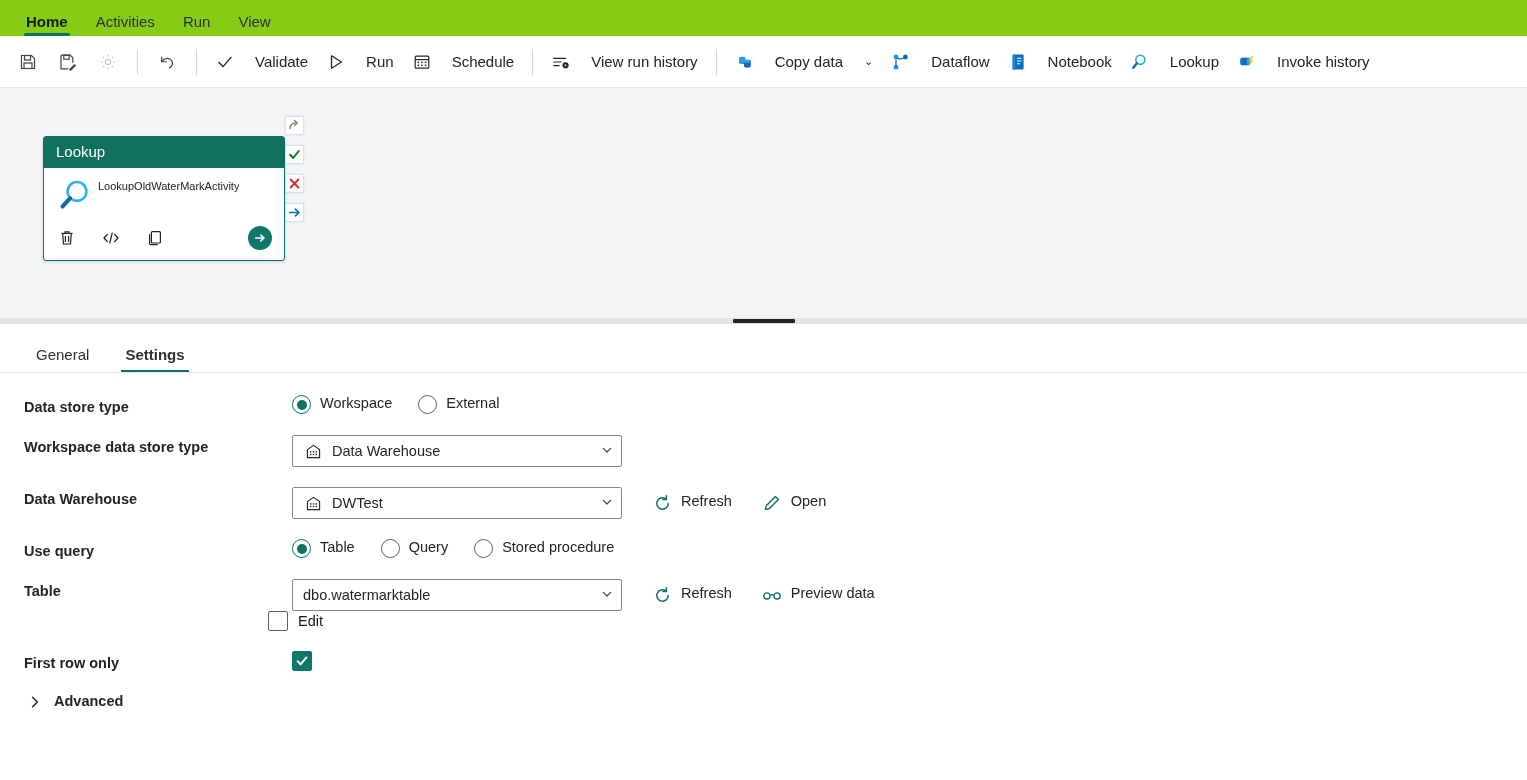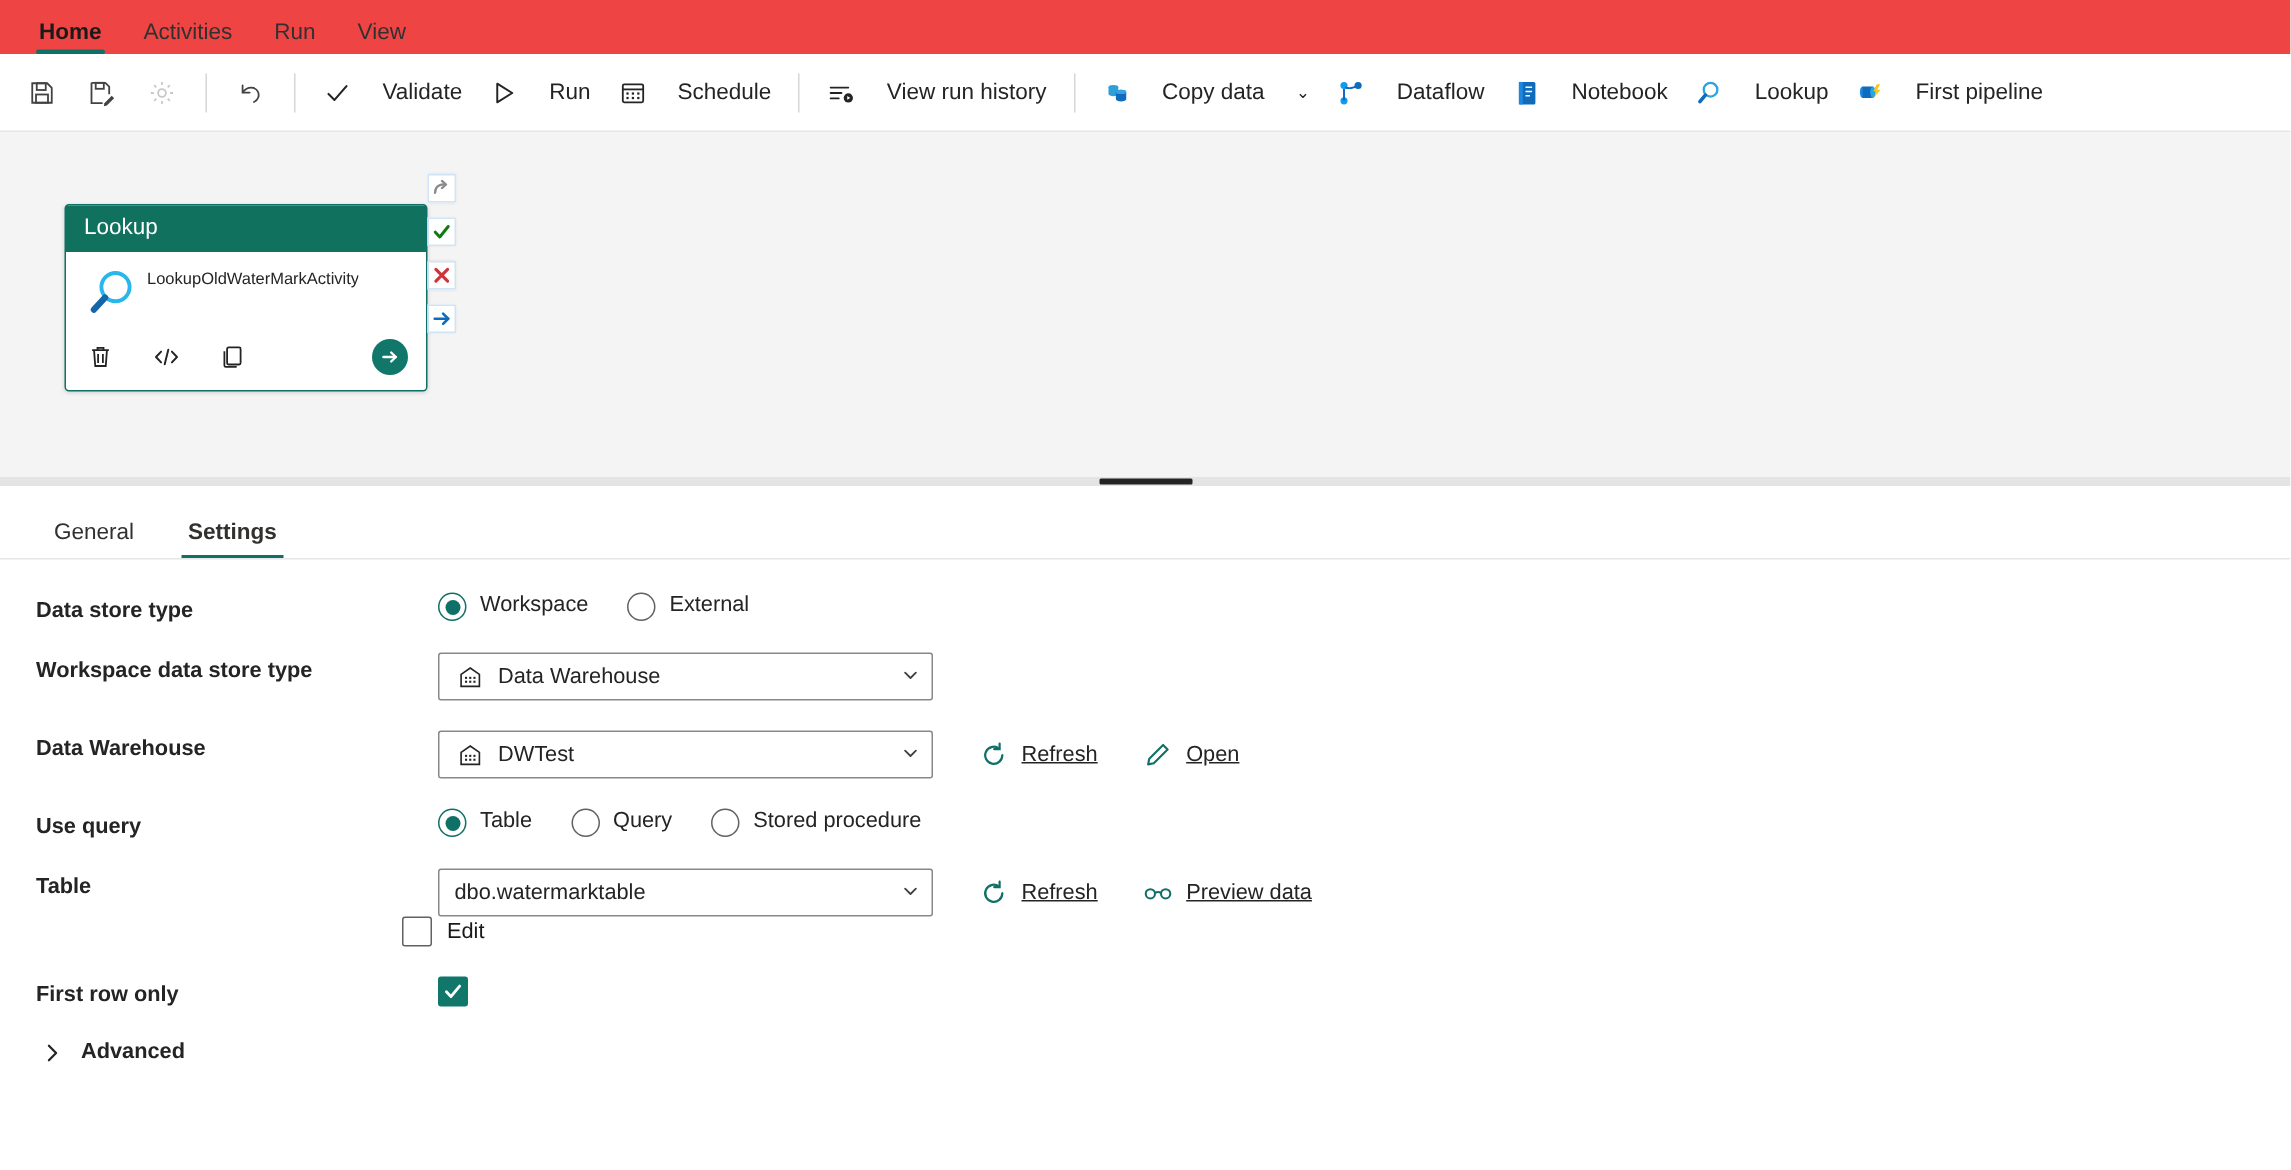--- a/index.html
+++ b/index.html
@@ -8,21 +8,21 @@
     width: 1527px; height: 780px;
     background: #ffffff;
     font-family: "Liberation Sans", sans-serif;
     color: #1b1a19;
     overflow: hidden;
   }
 
   
   .ribbon-tabs {
     height: 36px;
-    background: #ef4444;
+    background: #84cc16;
     display: flex;
     align-items: flex-end;
     padding-left: 12px;
   }
   .ribbon-tab {
     position: relative;
     padding: 0 14px 7px 14px;
     font-size: 15px;
     color: #323130;
     cursor: pointer;
@@ -247,27 +247,26 @@
     gap: 9px;
     cursor: pointer;
     font-size: 14.5px;
     color: #242424;
   }
   .dropdown .dd-text { flex: 1; overflow: hidden; white-space: nowrap; text-overflow: ellipsis; }
   .dropdown .dd-chev { color: #424242; font-size: 12px; }
 
   .linkbtn {
     display: inline-flex;
-    align-items: center;
+    align-items: flex-start;
     gap: 9px;
     margin-left: 30px;
     font-size: 14.5px;
     color: #242424;
     cursor: pointer;
-    text-decoration: underline;
   }
 
   
   .cbox-row { display: inline-flex; align-items: center; gap: 10px; cursor: pointer; font-size: 14.5px; }
   .cbox {
     width: 20px; height: 20px;
     border: 1px solid #616161;
     border-radius: 2px;
     background: #fff;
     display: inline-flex;
@@ -452,21 +451,21 @@
 
   <button class="tb-btn">
     <span class="tb-ico">
       <svg width="22" height="20" viewBox="0 0 22 20" fill="none">
         <ellipse cx="5.2" cy="9.4" rx="2" ry="4.2" fill="#1d87e0"></ellipse>
         <path d="M5.2 5.2h7.6v8.4H5.2z" fill="#0f6cbd"></path>
         <ellipse cx="12.8" cy="9.4" rx="2" ry="4.2" fill="#29a5e3"></ellipse>
         <path d="M15.6 3.6l-2.6 5.2h2.4l-2 4.8 5-6h-2.6l2.2-4z" fill="#f5c518"></path>
       </svg>
     </span>
-    <span>First pipeline</span>
+    <span>Invoke history</span>
   </button>
 
 </div>
 
 <div class="canvas">
 
   <div class="activity-card">
     <div class="card-header">
       <span>Lookup</span>
     </div>

